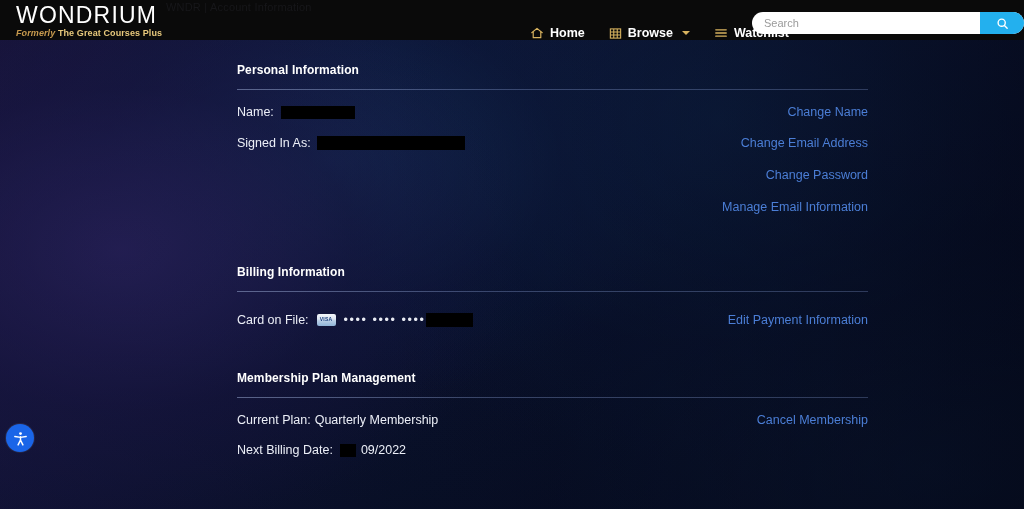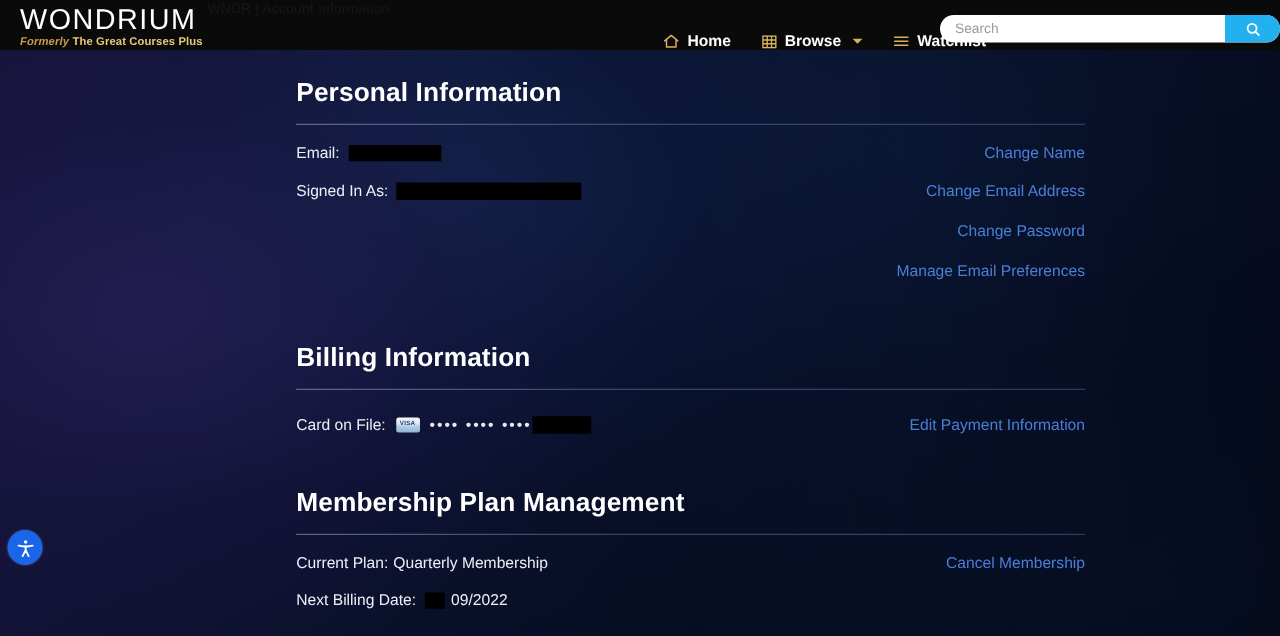--- a/index.html
+++ b/index.html
@@ -83,21 +83,21 @@
     cursor:pointer; flex-shrink:0;
   }
 
   
   .content {
     position:absolute; top:40px; left:237px; width:631px;
     z-index:5;
   }
   .section { position:relative; }
   .sec-title {
-    color:#ffffff; font-size:21px; font-weight:bold;
+    color:#ffffff; font-size:12px; font-weight:bold;
     letter-spacing:.1px;
   }
   .rule {
     height:1px; width:100%;
     background:linear-gradient(90deg, rgba(150,165,205,.55) 0%, rgba(120,140,190,.42) 40%, rgba(110,130,180,.38) 100%);
   }
   .row {
     position:relative; display:flex; align-items:center;
     min-height:22px;
   }
@@ -189,37 +189,37 @@
   </div>
 </div>
 
 <div class="content">
 
   <div class="section">
     <div class="sec-title" style="margin-top:23px;">Personal Information</div>
     <div class="rule" style="margin-top:12px;"></div>
 
     <div class="row" style="margin-top:11px;">
-      <span class="lbl">Email:</span>
+      <span class="lbl">Name:</span>
       <span class="redact" style="width:74px;height:13px;margin-left:7px;"></span>
       <span class="link">Change Name</span>
     </div>
 
     <div class="row" style="margin-top:9px;">
       <span class="lbl">Signed In As:</span>
       <span class="redact" style="width:148px;height:14px;margin-left:6px;"></span>
       <span class="link">Change Email Address</span>
     </div>
 
     <div class="row" style="margin-top:10px;">
       <span class="link">Change Password</span>
     </div>
 
     <div class="row" style="margin-top:10px;">
-      <span class="link">Manage Email Preferences</span>
+      <span class="link">Manage Email Information</span>
     </div>
   </div>
 
   <div class="section">
     <div class="sec-title" style="margin-top:47px;">Billing Information</div>
     <div class="rule" style="margin-top:12px;"></div>
 
     <div class="row" style="margin-top:17px;">
       <span class="lbl">Card on File:</span>
       <span class="visa" style="margin-left:8px;"></span>

